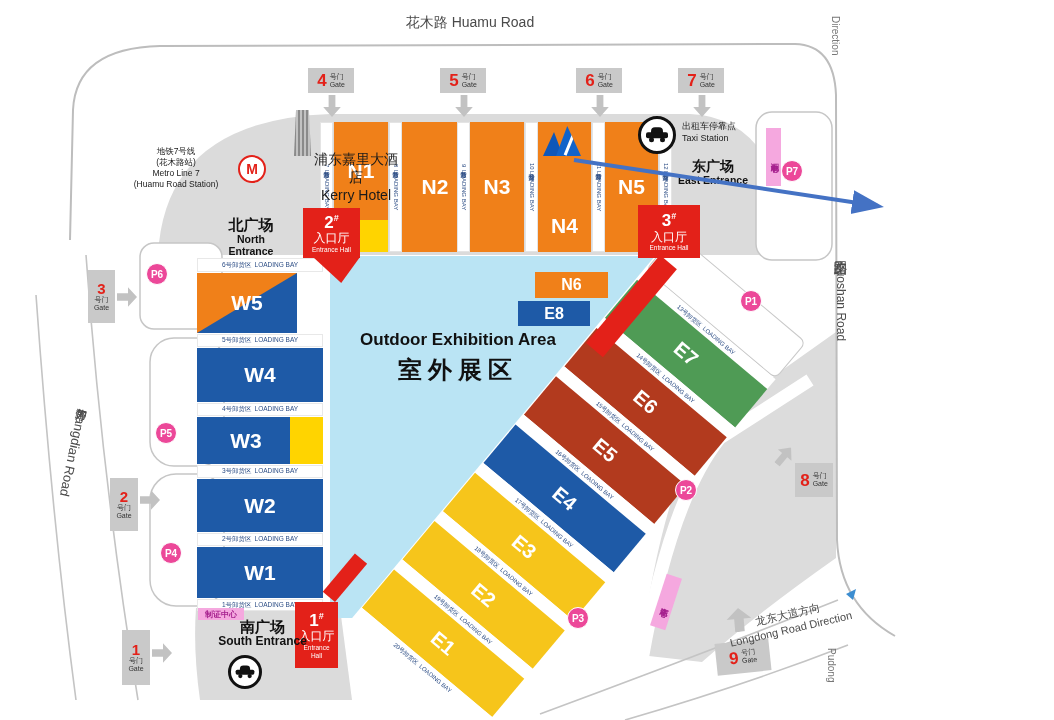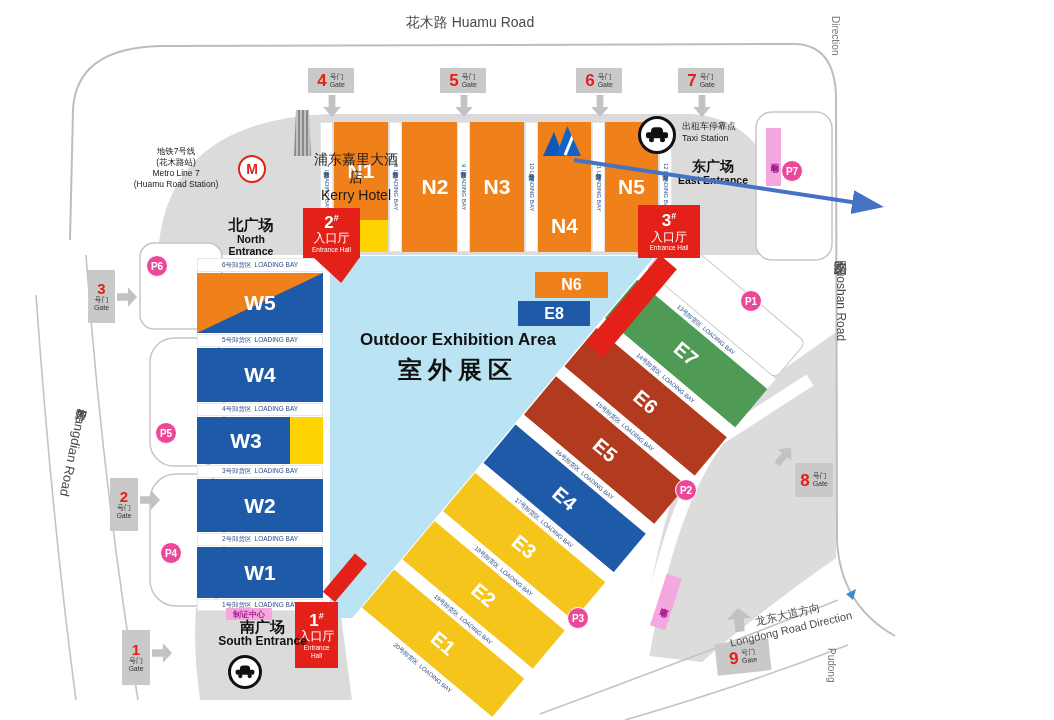--- a/index.html
+++ b/index.html
@@ -63,21 +63,21 @@
 
   
   .pcircle{position:absolute;width:22px;height:22px;border-radius:50%;background:#ec4899;
            color:#fff;font-weight:bold;font-size:10px;display:flex;align-items:center;
            justify-content:center;z-index:5;border:1.5px solid #fff;box-sizing:border-box;}
 
   
   .pinkv{position:absolute;background:#F5A8DF;color:#A6208E;font-weight:bold;font-size:8px;
          writing-mode:vertical-rl;display:flex;align-items:center;justify-content:center;z-index:5;}
   .pinkh{position:absolute;background:#F5A8DF;color:#A6208E;font-weight:bold;font-size:8px;
-         display:flex;align-items:center;justify-content:center;z-index:5;margin-left:28px;}
+         display:flex;align-items:center;justify-content:center;z-index:5;}
 
   
   .circle-icon{position:absolute;background:#fff;border:3px solid #111;border-radius:50%;
                z-index:5;box-sizing:border-box;}
   .taxi-car{position:absolute;left:50%;top:50%;width:22px;height:16px;transform:translate(-50%,-54%);}
   .t-roof{position:absolute;left:5px;top:1px;width:12px;height:6px;background:#111;border-radius:4px 4px 0 0;}
   .t-body{position:absolute;left:0;top:6px;width:22px;height:6px;background:#111;border-radius:2px;}
   .t-w1,.t-w2{position:absolute;top:11px;width:5px;height:5px;background:#111;border-radius:50%;}
   .t-w1{left:3px;} .t-w2{left:14px;}
   .metro-logo{position:absolute;width:28px;height:28px;border-radius:50%;background:#fff;
@@ -183,21 +183,21 @@
 
   <div class="changlin-logo" style="left:543px;top:126px;">
     <div class="cl-t1"></div>
       <div class="cl-t2"></div>
   </div>
 
   <div class="bayh" style="left:197px;top:258px;width:126px;height:14px;z-index:2;">
       <span>6号卸货区</span>
       <span>LOADING BAY</span>
     </div>
-  <div class="hall whall" style="left:197px;top:273px;width:126px;height:60px;z-index:2;">
+  <div class="hall whall" style="left:197px;top:273px;width:100px;height:60px;z-index:2;">
     <div class="abs" style="left:0;top:0;width:100%;height:100%;background:#F08019;clip-path:polygon(0 0,100% 0,0 100%);"></div>
     <span style="position:relative;">W5</span>
   </div>
   <div class="bayh" style="left:197px;top:334px;width:126px;height:13px;z-index:2;">
       <span>5号卸货区</span>
       <span>LOADING BAY</span>
     </div>
   <div class="hall whall" style="left:197px;top:348px;width:126px;height:54px;z-index:2;">
       <span>W4</span>
     </div>
@@ -396,21 +396,21 @@
     </div>
   <div class="pcircle" style="left:567px;top:607px;">
       <span>P3</span>
     </div>
   <div class="pcircle" style="left:160px;top:542px;">
       <span>P4</span>
     </div>
   <div class="pcircle" style="left:155px;top:382px;margin-top:40px;">
       <span>P5</span>
     </div>
-  <div class="pcircle" style="left:146px;top:255px;text-align:right;">
+  <div class="pcircle" style="left:146px;top:263px;text-align:right;">
       <span>P6</span>
     </div>
   <div class="pcircle" style="left:781px;top:160px;">
       <span>P7</span>
     </div>
 
   <div class="pinkv" style="left:766px;top:128px;width:15px;height:58px;">
       <span>制证中心</span>
     </div>
   <div class="pinkh" style="left:198px;top:608px;width:46px;height:12px;">

